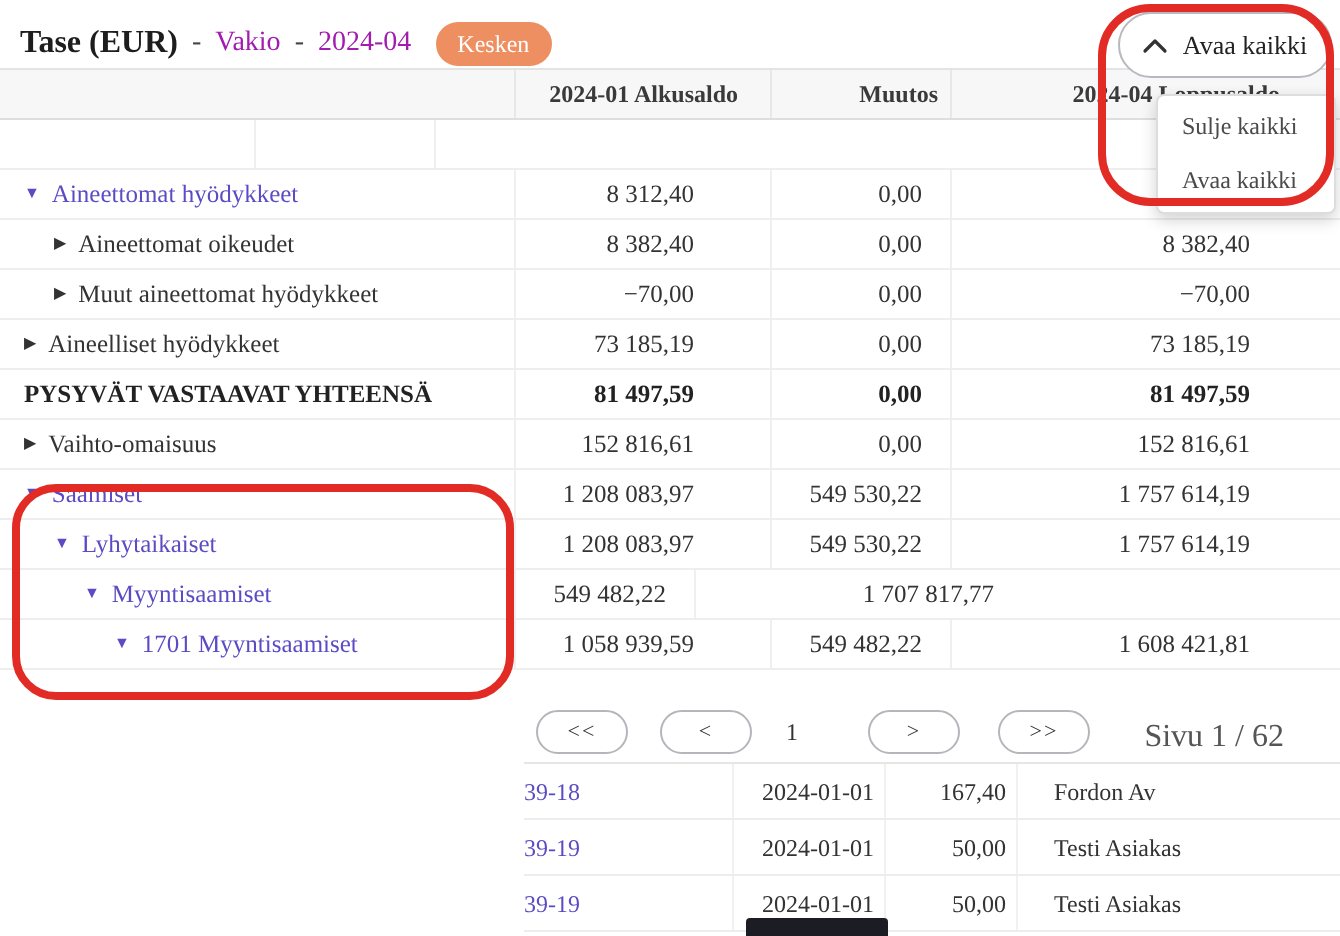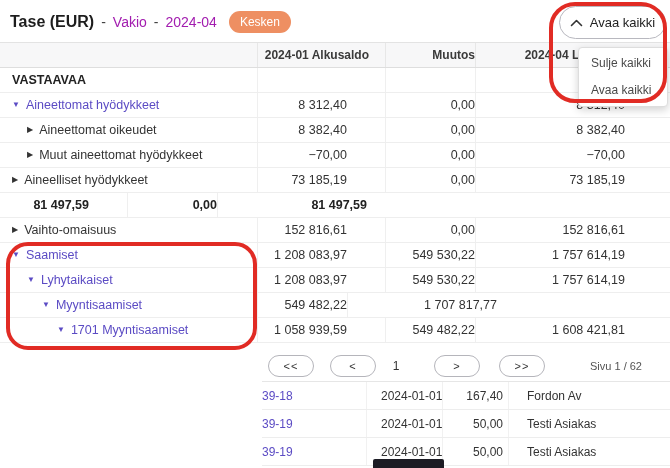--- a/index.html
+++ b/index.html
@@ -1,18 +1,18 @@
 <!DOCTYPE html>
 <html><head>
 <meta charset="utf-8">
 <style>
   html,body { margin:0; padding:0; background:#fff; }
   .stage {
     position:relative; width:670px; height:468px; background:#fff; overflow:hidden;
-    font-family:Liberation Sans, sans-serif; color:#333;
+    font-family:Liberation Serif, serif; color:#333;
   }
   
   .titlebar { position:absolute; left:10px; top:9px; height:26px; display:flex; align-items:center; gap:7px; font-size:14px; }
   .page-title { font-size:16px; font-weight:bold; color:#1d1d1d; }
   .sep { color:#444; }
   .hlink { color:#a21caf; cursor:pointer; }
   .badge { background:#ee8f62; color:#fff; font-size:12px; line-height:12px; padding:5px 11px; border-radius:13px; margin-left:5px; }
   .expand-btn {
     position:absolute; left:559px; top:6px; width:107px; height:33px; box-sizing:border-box;
     border:1px solid #b8b8bf; border-radius:17px; background:#fff;
@@ -20,37 +20,37 @@
     font-size:13px; color:#222; font-family:inherit; cursor:pointer; z-index:5;
   }
   
   .dropdown {
     position:absolute; left:578px; top:47px; width:90px; box-sizing:border-box;
     background:#fff; border:1px solid #ddd; border-radius:4px;
     box-shadow:0 3px 8px rgba(0,0,0,0.18); z-index:20; padding:2px 0;
   }
   .dd-item { height:27px; line-height:27px; padding-left:12px; font-size:12px; color:#4a4a4a; cursor:pointer; }
   
-  .report { position:absolute; left:0; top:42px; width:670px; z-index:1; }
+  .report { position:absolute; left:0; top:34px; width:670px; z-index:1; }
   .thead {
     display:flex; height:26px; line-height:24px; box-sizing:border-box;
     background:#f7f7f8; border-top:1px solid #e3e3e3; border-bottom:1px solid #dedede;
     font-weight:bold; font-size:12px; color:#3a3a3a;
   }
   .thead .hc { box-sizing:border-box; }
   .h1 { width:258px; border-right:1px solid #e7e7e7; }
   .h2 { width:128px; text-align:right; padding-right:16px; border-right:1px solid #e7e7e7; }
-  .h3 { width:90px;  text-align:right;  border-right:1px solid #e7e7e7; }
+  .h3 { width:90px;  text-align:right; padding-right:6px;  border-right:1px solid #e7e7e7; }
   .h4 { width:194px; text-align:right; padding-right:30px; }
   .trow { display:flex; height:25px; line-height:24px; box-sizing:border-box; border-bottom:1px solid #eeeeee; font-size:12.5px; color:#333; background:#fff; }
   .cell { box-sizing:border-box; }
   .cell.label { width:258px; border-right:1px solid #efefef; display:flex; align-items:center; gap:6px; white-space:nowrap; overflow:hidden; }
   .cell.num { text-align:right; }
   .c2 { width:128px; padding-right:38px; border-right:1px solid #efefef; }
-  .c3 { width:90px;  border-right:1px solid #efefef; }
+  .c3 { width:90px;  padding-right:14px; border-right:1px solid #efefef; }
   .c4 { width:194px; padding-right:45px; }
   .trow.section .cell.label span { font-weight:bold; color:#222; }
   .trow.boldvals .cell.num { font-weight:bold; color:#222; }
   .lnk { color:#5b4bc4; cursor:pointer; }
   .tri { font-size:8px; line-height:8px; cursor:pointer; }
   .tri.purple { color:#5b4bc4; }
   .tri.dark { color:#333; }
   
   .pager {
     position:absolute; left:262px; top:351px; width:408px; height:31px; box-sizing:border-box;
@@ -59,21 +59,21 @@
   .pbtn {
     height:22px; min-width:46px; box-sizing:border-box; border:1px solid #b5b5bb; border-radius:12px;
     background:#fff; font-size:11px; color:#333; display:flex; align-items:center; justify-content:center;
     font-family:inherit; cursor:pointer; letter-spacing:1px;
   }
   .pbtn.first { margin-left:6px; }
   .pbtn.prev  { margin-left:16px; }
   .pnum { margin-left:9px; width:22px; text-align:center; font-size:12px; color:#333; }
   .pbtn.next  { margin-left:27px; }
   .pbtn.last  { margin-left:19px; }
-  .pinfo { position:absolute; right:28px; top:9px; font-size:11px; color:#555; }
+  .pinfo { position:absolute; right:28px; top:9px; font-size:16px; color:#555; }
   
   .details { position:absolute; left:262px; top:382px; width:408px; height:86px; overflow:hidden; }
   .drow { display:flex; height:28px; line-height:28px; box-sizing:border-box; border-bottom:1px solid #ededed; font-size:12px; color:#333; }
   .dcell { box-sizing:border-box; white-space:nowrap; overflow:hidden; }
   .did   { width:104px; text-align:left; padding-right:4px; color:#5b4bc4; cursor:pointer; }
   .ddate { width:76px; padding-left:14px; border-left:1px solid #f1f1f1; }
   .damt  { width:66px; text-align:right; padding-right:5px; border-left:1px solid #f1f1f1; }
   .dname { flex:1; padding-left:18px; border-left:1px solid #f1f1f1; }
   
   .darkbar { position:absolute; left:373px; top:459px; width:71px; height:9px; background:#1c1c24; border-radius:2px 2px 0 0; z-index:30; }
@@ -106,23 +106,20 @@
 
   <div class="report">
     <div class="thead">
       <div class="hc h1"></div>
       <div class="hc h2">2024-01 Alkusaldo</div>
       <div class="hc h3">Muutos</div>
       <div class="hc h4">2024-04 Loppusaldo</div>
     </div>
     <div>
         <div class="trow section">
-          <div class="cell label" style="padding-left: 12px;">
-            <span>VASTAAVAA</span>
-          </div>
           <div class="cell num c2"></div>
           <div class="cell num c3"></div>
           <div class="cell num c4"></div>
         </div>
         <div class="trow">
           <div class="cell label" style="padding-left: 12px;">
             <span class="tri purple">▼</span>
             <span class="lnk">Aineettomat hyödykkeet</span>
           </div>
           <div class="cell num c2">8 312,40</div>
@@ -150,20 +147,23 @@
         <div class="trow">
           <div class="cell label" style="padding-left: 12px;">
             <span class="tri dark">▶</span>
             <span>Aineelliset hyödykkeet</span>
           </div>
           <div class="cell num c2">73 185,19</div>
           <div class="cell num c3">0,00</div>
           <div class="cell num c4">73 185,19</div>
         </div>
         <div class="trow section boldvals">
+          <div class="cell label" style="padding-left: 12px;">
+            <span>PYSYVÄT VASTAAVAT YHTEENSÄ</span>
+          </div>
           <div class="cell num c2">81 497,59</div>
           <div class="cell num c3">0,00</div>
           <div class="cell num c4">81 497,59</div>
         </div>
         <div class="trow">
           <div class="cell label" style="padding-left: 12px;">
             <span class="tri dark">▶</span>
             <span>Vaihto-omaisuus</span>
           </div>
           <div class="cell num c2">152 816,61</div>

